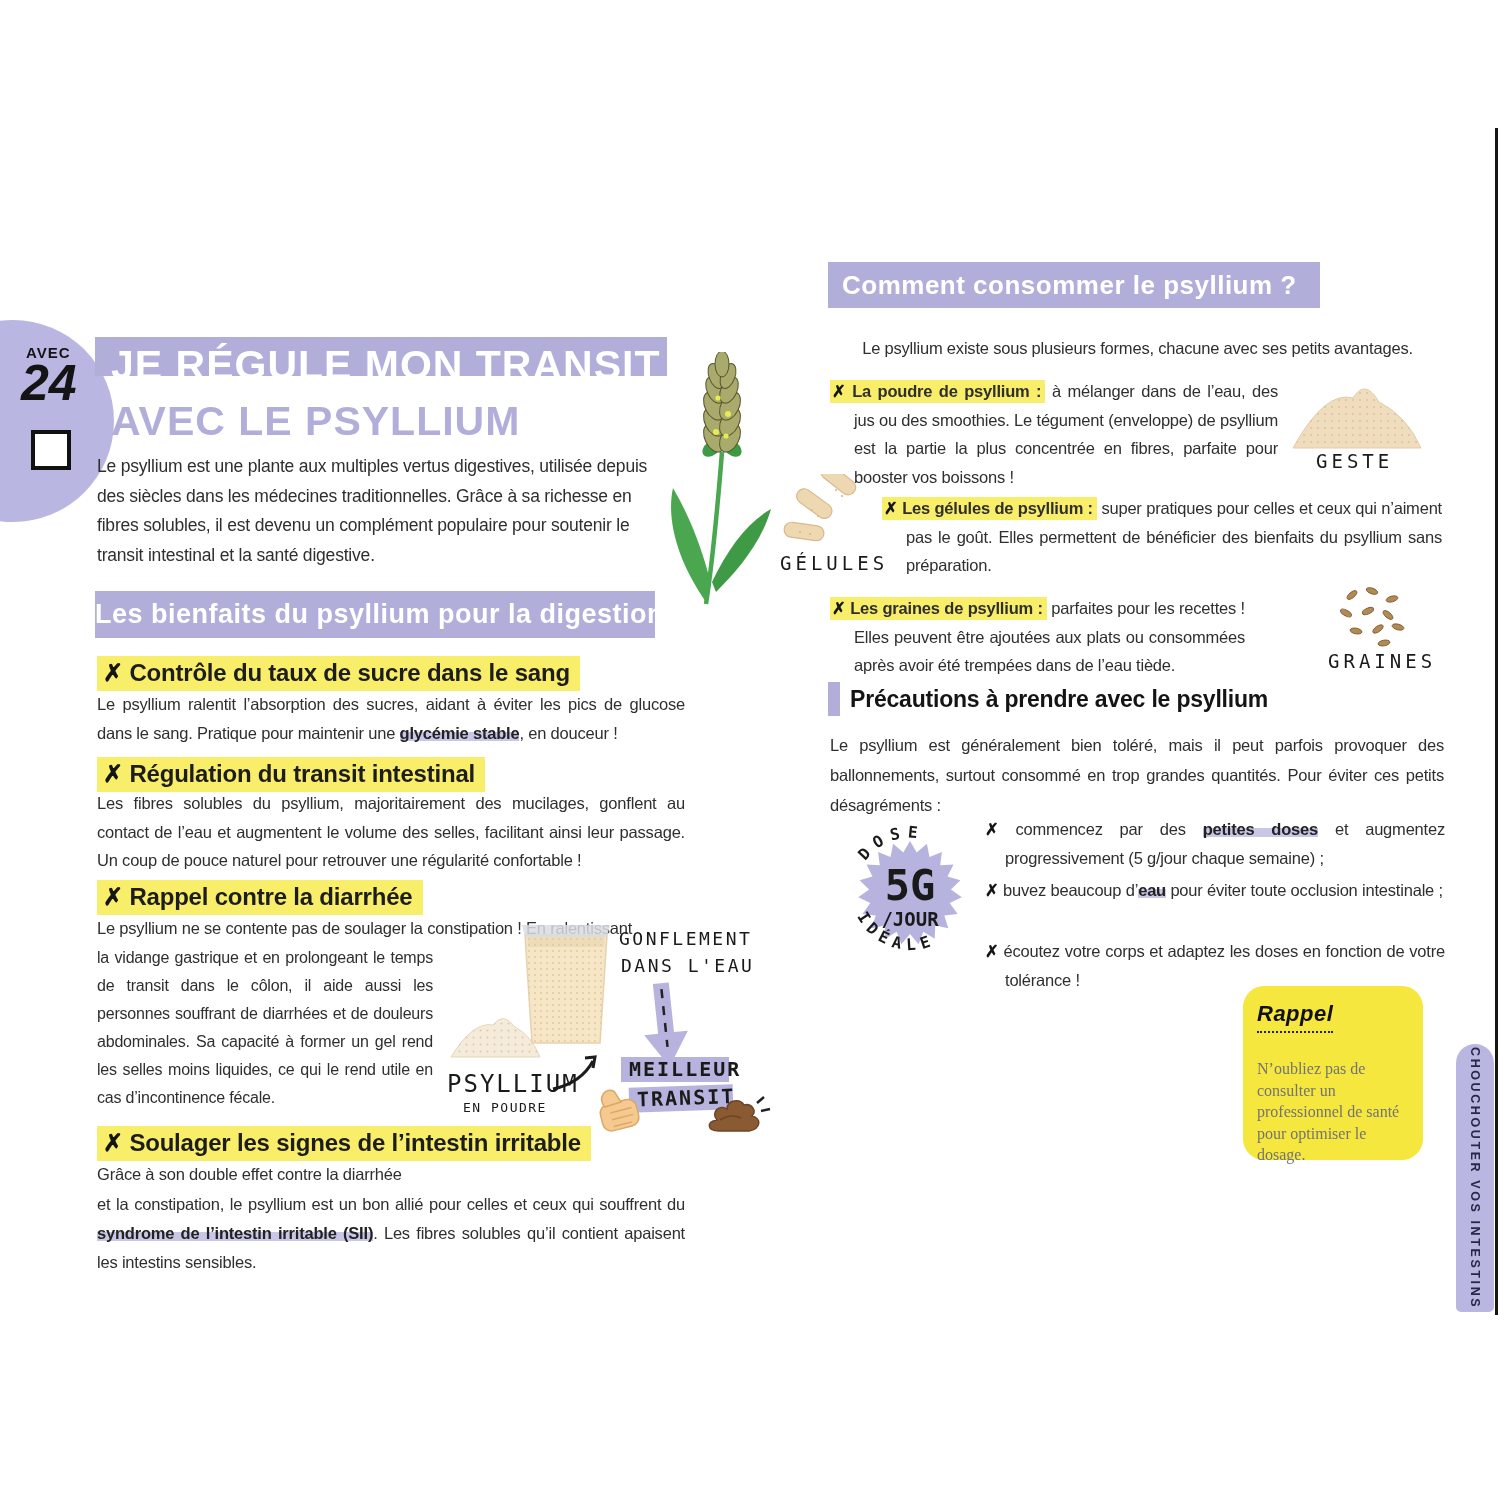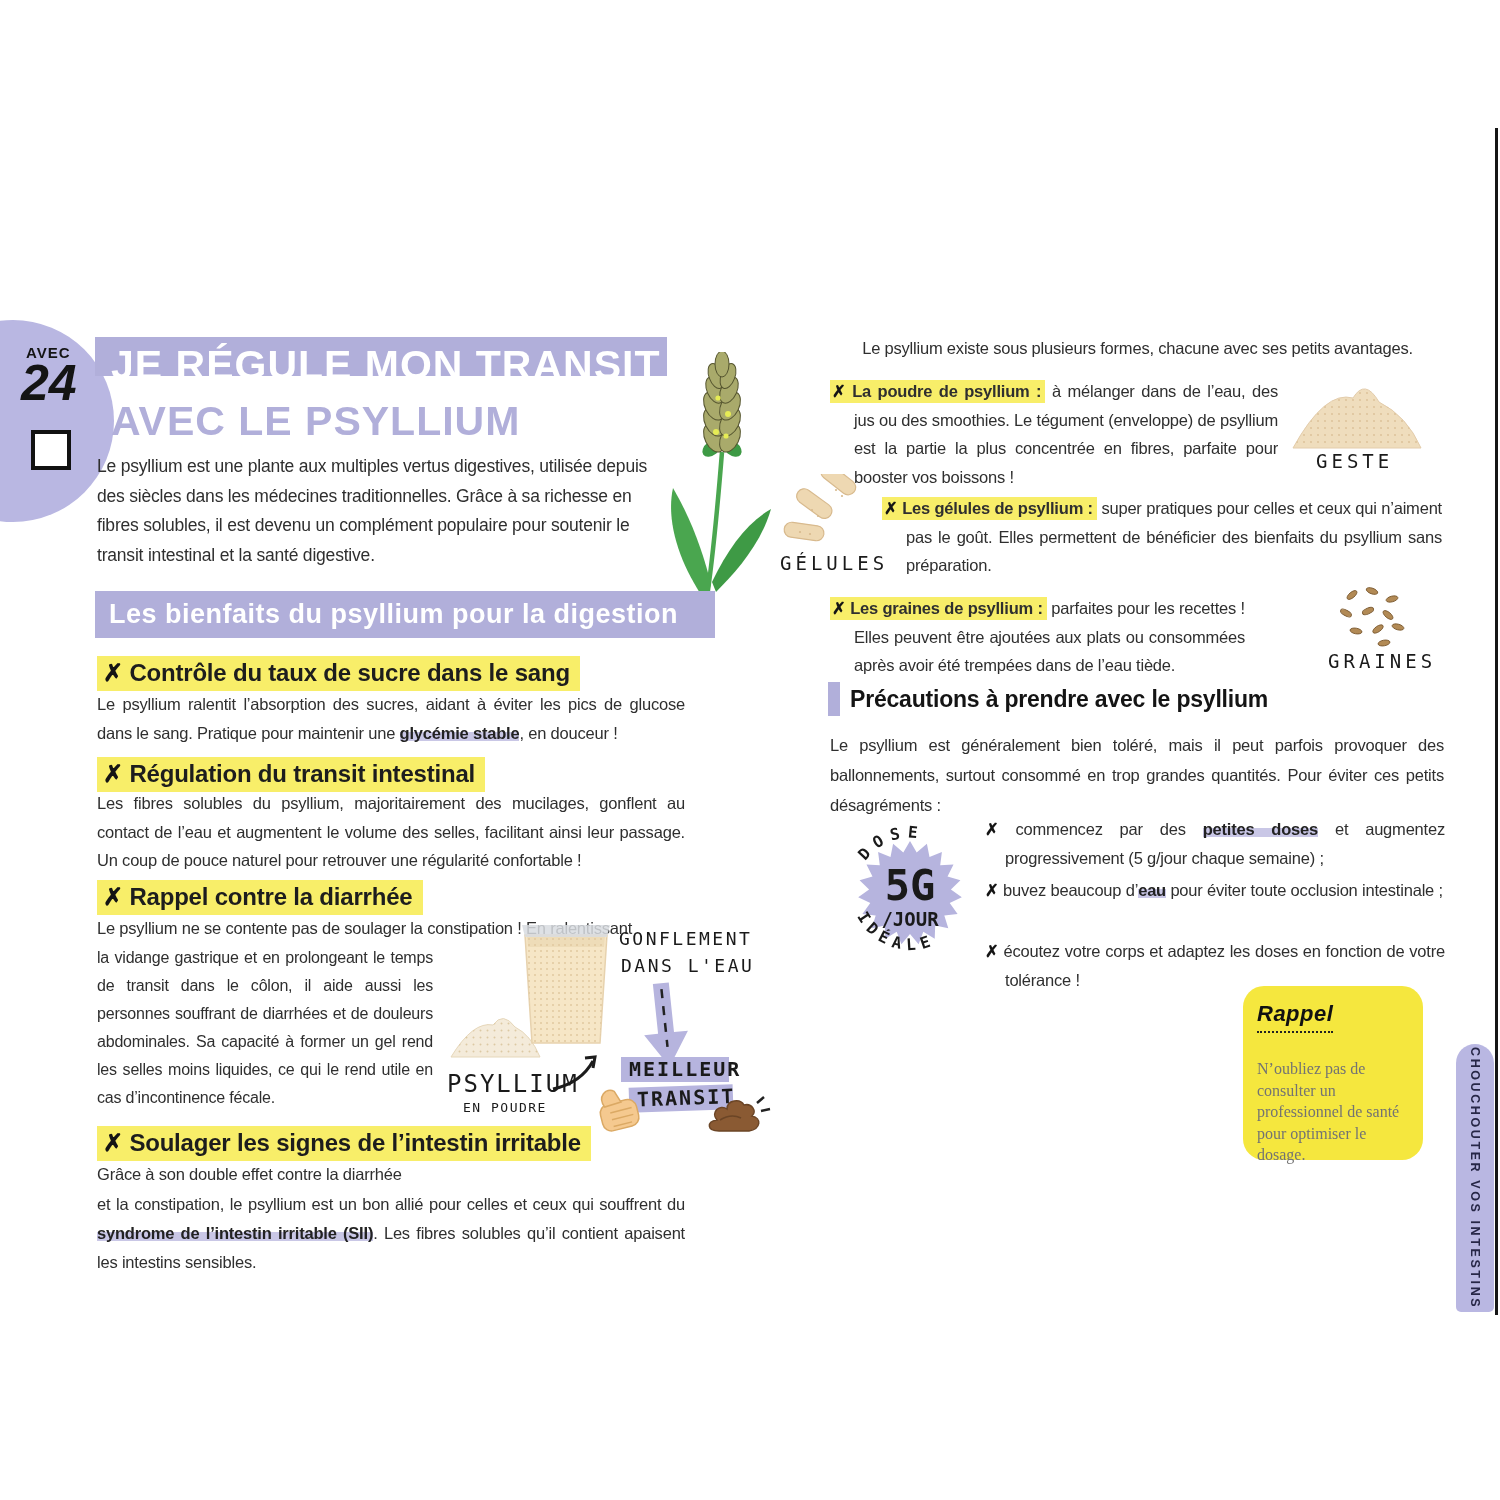--- a/index.html
+++ b/index.html
@@ -28,21 +28,21 @@
   
   .geste-circle{left:-88px;top:320px;width:202px;height:202px;border-radius:50%;background:var(--lav-light);}
   .geste-label{left:26px;top:344px;font-size:15px;font-weight:800;letter-spacing:1px;color:#141414;}
   .geste-number{left:21px;top:354px;font-size:50px;font-weight:800;font-style:italic;color:#141414;}
   .geste-checkbox{left:31px;top:430px;width:40px;height:40px;background:#fff;border:4px solid #111;}
 
   
   .title-band{left:95px;top:337px;width:572px;height:39px;line-height:57px;font-size:41px;padding-left:16px;letter-spacing:1px;white-space:nowrap;}
   .title-line2{left:111px;top:398px;font-size:41px;font-weight:800;color:var(--lav);letter-spacing:1px;white-space:nowrap;}
   .intro{left:97px;top:452px;width:572px;font-size:17.5px;line-height:29.5px;letter-spacing:-.2px;text-align:left;}
-  .benefits-band{left:95px;top:591px;width:620px;height:47px;line-height:47px;font-size:27px;padding-left:14px;white-space:nowrap;}
+  .benefits-band{left:95px;top:591px;width:560px;height:47px;line-height:47px;font-size:27px;white-space:nowrap;}
   .consume-band{left:828px;top:262px;width:492px;height:46px;line-height:46px;font-size:26px;padding-left:14px;white-space:nowrap;}
 
   .prec-header{left:828px;top:682px;display:flex;align-items:center;gap:10px;}
   .prec-bar{width:12px;height:34px;background:var(--lav);}
   .prec-title{font-size:23px;font-weight:700;color:#141414;letter-spacing:-.2px;}
 
   
   .handlbl{font-family:"DejaVu Sans Mono",monospace;color:#1a1a1a;letter-spacing:4px;font-size:19px;}
 
   
@@ -169,20 +169,21 @@
       <path d="M52,8 l7,-6 M56,16 l9,-2" stroke="#222" stroke-width="2.5" fill="none"></path>
     </g>
   </svg>
 
   <div class="abs" style="left:97px;top:1126px;">
     <span class="hl-head"><span class="mark">✗</span> <span>Soulager les signes de l’intestin irritable</span></span>
   </div>
   <div class="abs body-text" style="left:97px;top:1160px;width:430px;text-align:left;">Grâce à son double effet contre la diarrhée</div>
   <div class="abs body-text" style="left:97px;top:1190px;width:588px;">et la constipation, le psyllium est un bon allié pour celles et ceux qui souffrent du <b class="ul">syndrome de l’intestin irritable (SII)</b>. Les fibres solubles qu’il contient apaisent les intestins sensibles.</div>
 
+  <div class="abs band consume-band">Comment consommer le psyllium ?</div>
   <div class="abs body-text" style="left:830px;top:334px;width:615px;text-align:center;">Le psyllium existe sous plusieurs formes, chacune avec ses petits avantages.</div>
 
   <div class="abs body-text hang" style="left:830px;top:377px;width:448px;line-height:28.5px;"><span class="hl"><span class="mark">✗</span> <b>La poudre de psyllium :</b></span> à mélanger dans de l’eau, des jus ou des smoothies. Le tégument (enveloppe) de psyllium est la partie la plus concentrée en fibres, parfaite pour booster vos boissons !</div>
   <svg class="abs" style="left:1287px;top:362px;" width="140" height="90" viewBox="0 0 140 90">
     <defs>
       <pattern id="dots3" width="7" height="7" patternUnits="userSpaceOnUse">
           <circle cx="3" cy="3" r="1.1" fill="#dec49c"></circle>
         </pattern>
     </defs>
     <path d="M6,86 Q38,28 66,36 Q78,16 92,40 Q120,54 134,86 Z" fill="#efddbd" stroke="#e3ccab"></path>

